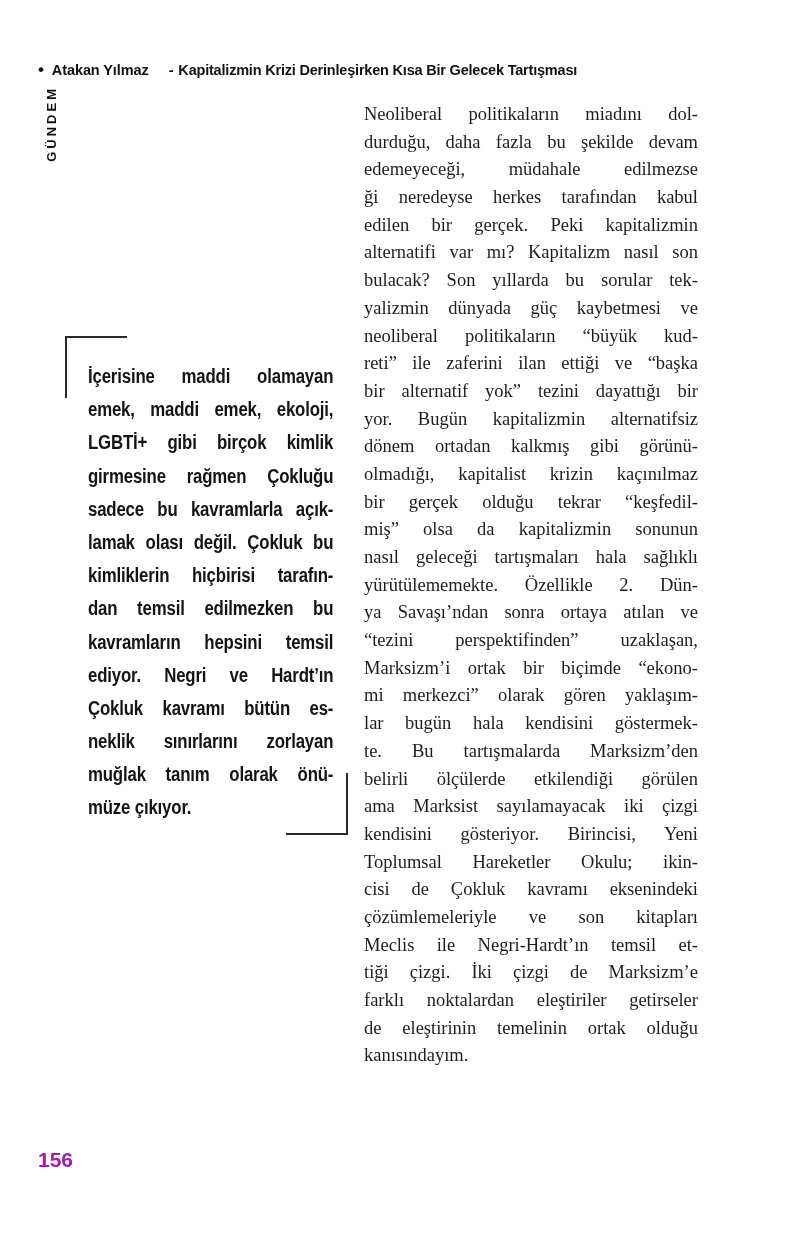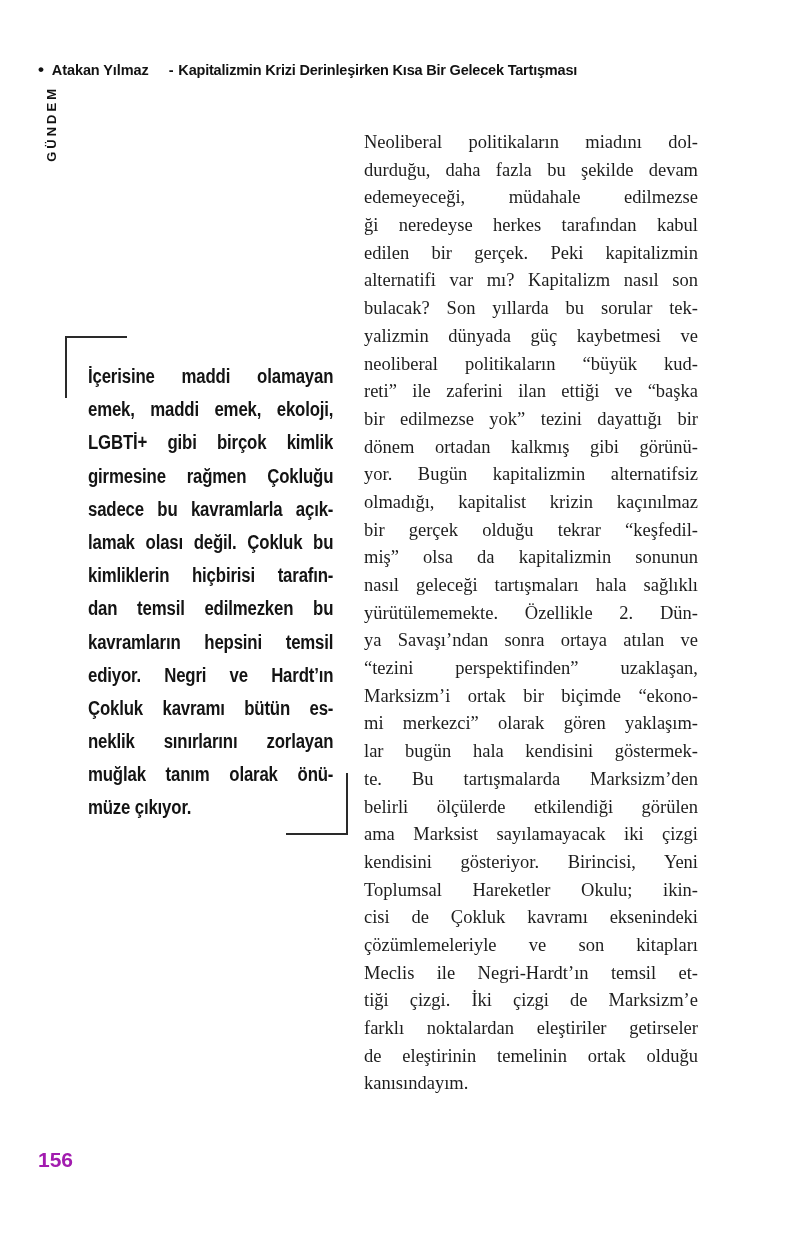--- a/index.html
+++ b/index.html
@@ -93,21 +93,20 @@
   
   .article {
     position: absolute;
     left: 364px;
     top: 101px;
     width: 334px;
     font-family: "Liberation Serif", serif;
     font-size: 18.5px;
     line-height: 27.7px;
     color: #1d1d1d;
-    margin-top: 28px;
   }
   .article .tline { max-height: 27.7px; }
 
   .tline {
     text-align: justify;
     text-align-last: justify;
     overflow: hidden;
     white-space: normal;
   }
   .tline-last { text-align-last: left; }
@@ -160,23 +159,23 @@
       <div class="tline">Neoliberal politikaların miadını dol-</div>
       <div class="tline">durduğu, daha fazla bu şekilde devam</div>
       <div class="tline">edemeyeceği, müdahale edilmezse</div>
       <div class="tline">ği neredeyse herkes tarafından kabul</div>
       <div class="tline">edilen bir gerçek. Peki kapitalizmin</div>
       <div class="tline">alternatifi var mı? Kapitalizm nasıl son</div>
       <div class="tline">bulacak? Son yıllarda bu sorular tek-</div>
       <div class="tline">yalizmin dünyada güç kaybetmesi ve</div>
       <div class="tline">neoliberal politikaların “büyük kud-</div>
       <div class="tline">reti” ile zaferini ilan ettiği ve “başka</div>
-      <div class="tline">bir edilmezse yok” tezini dayattığı bir</div>
+      <div class="tline">bir alternatif yok” tezini dayattığı bir</div>
+      <div class="tline">yor. Bugün kapitalizmin alternatifsiz</div>
       <div class="tline">dönem ortadan kalkmış gibi görünü-</div>
-      <div class="tline">yor. Bugün kapitalizmin alternatifsiz</div>
       <div class="tline">olmadığı, kapitalist krizin kaçınılmaz</div>
       <div class="tline">bir gerçek olduğu tekrar “keşfedil-</div>
       <div class="tline">miş” olsa da kapitalizmin sonunun</div>
       <div class="tline">nasıl geleceği tartışmaları hala sağlıklı</div>
       <div class="tline">yürütülememekte. Özellikle 2. Dün-</div>
       <div class="tline">ya Savaşı’ndan sonra ortaya atılan ve</div>
       <div class="tline">“tezini perspektifinden” uzaklaşan,</div>
       <div class="tline">Marksizm’i ortak bir biçimde “ekono-</div>
       <div class="tline">mi merkezci” olarak gören yaklaşım-</div>
       <div class="tline">lar bugün hala kendisini göstermek-</div>

